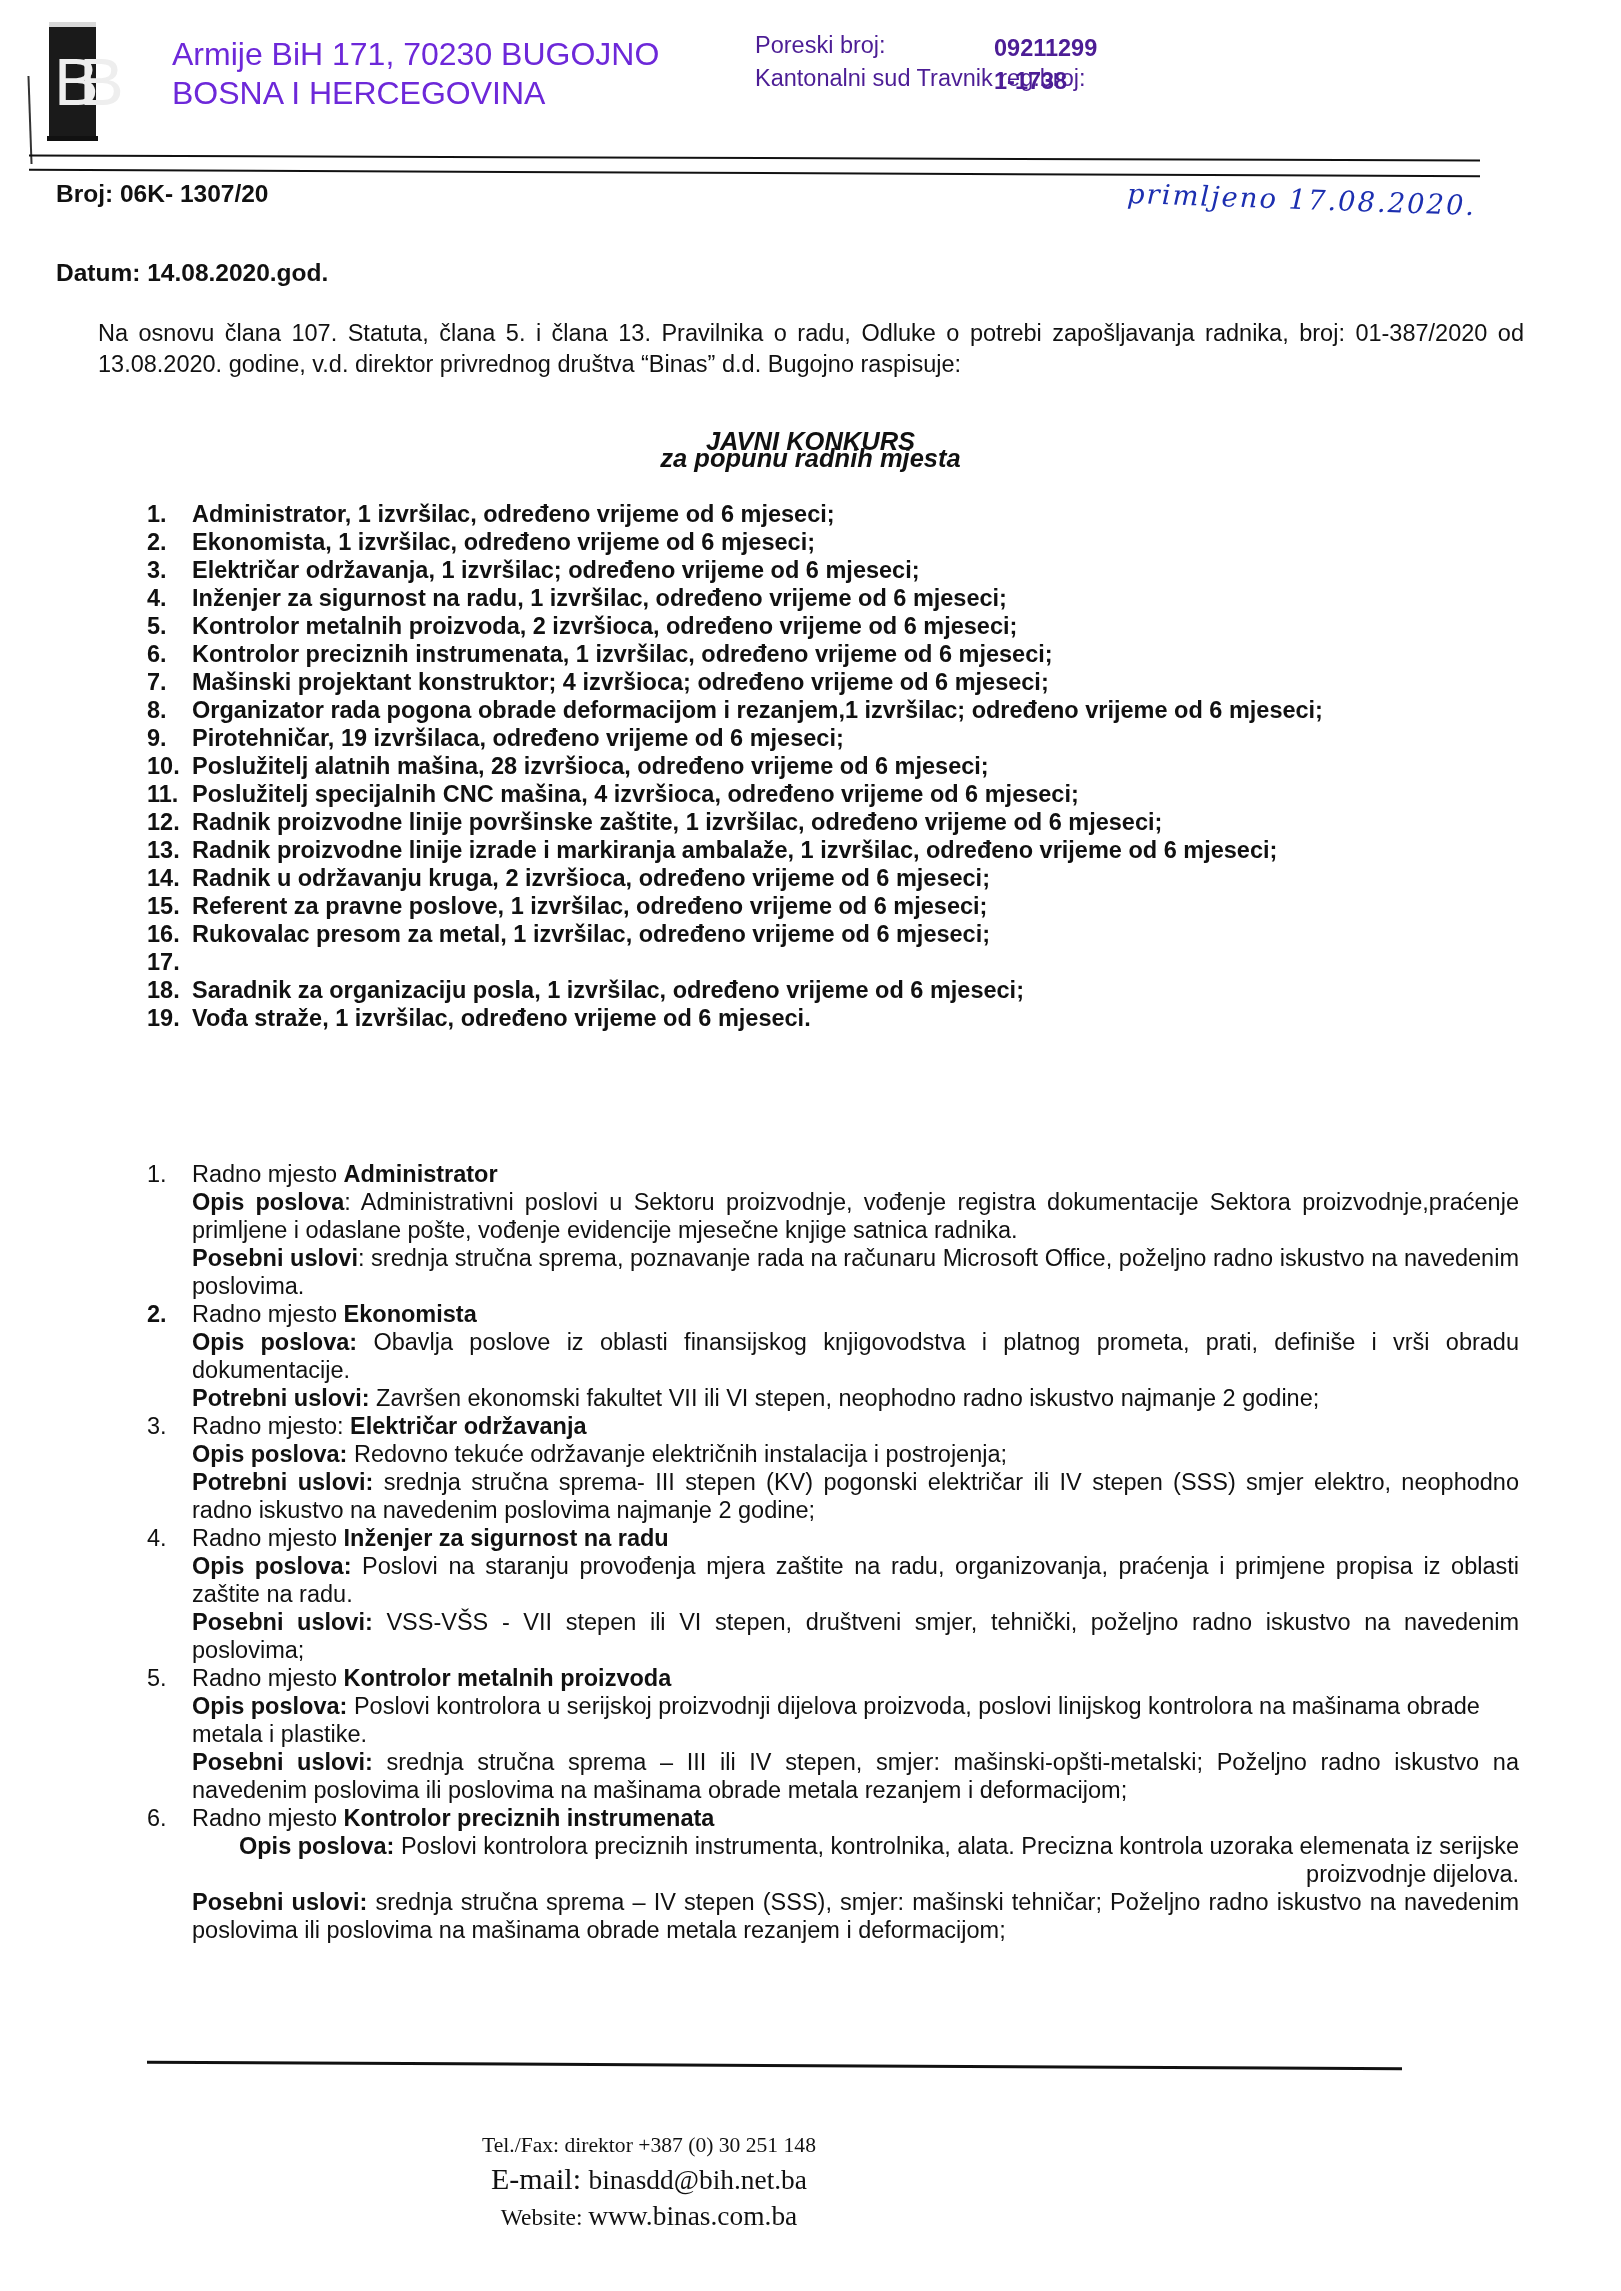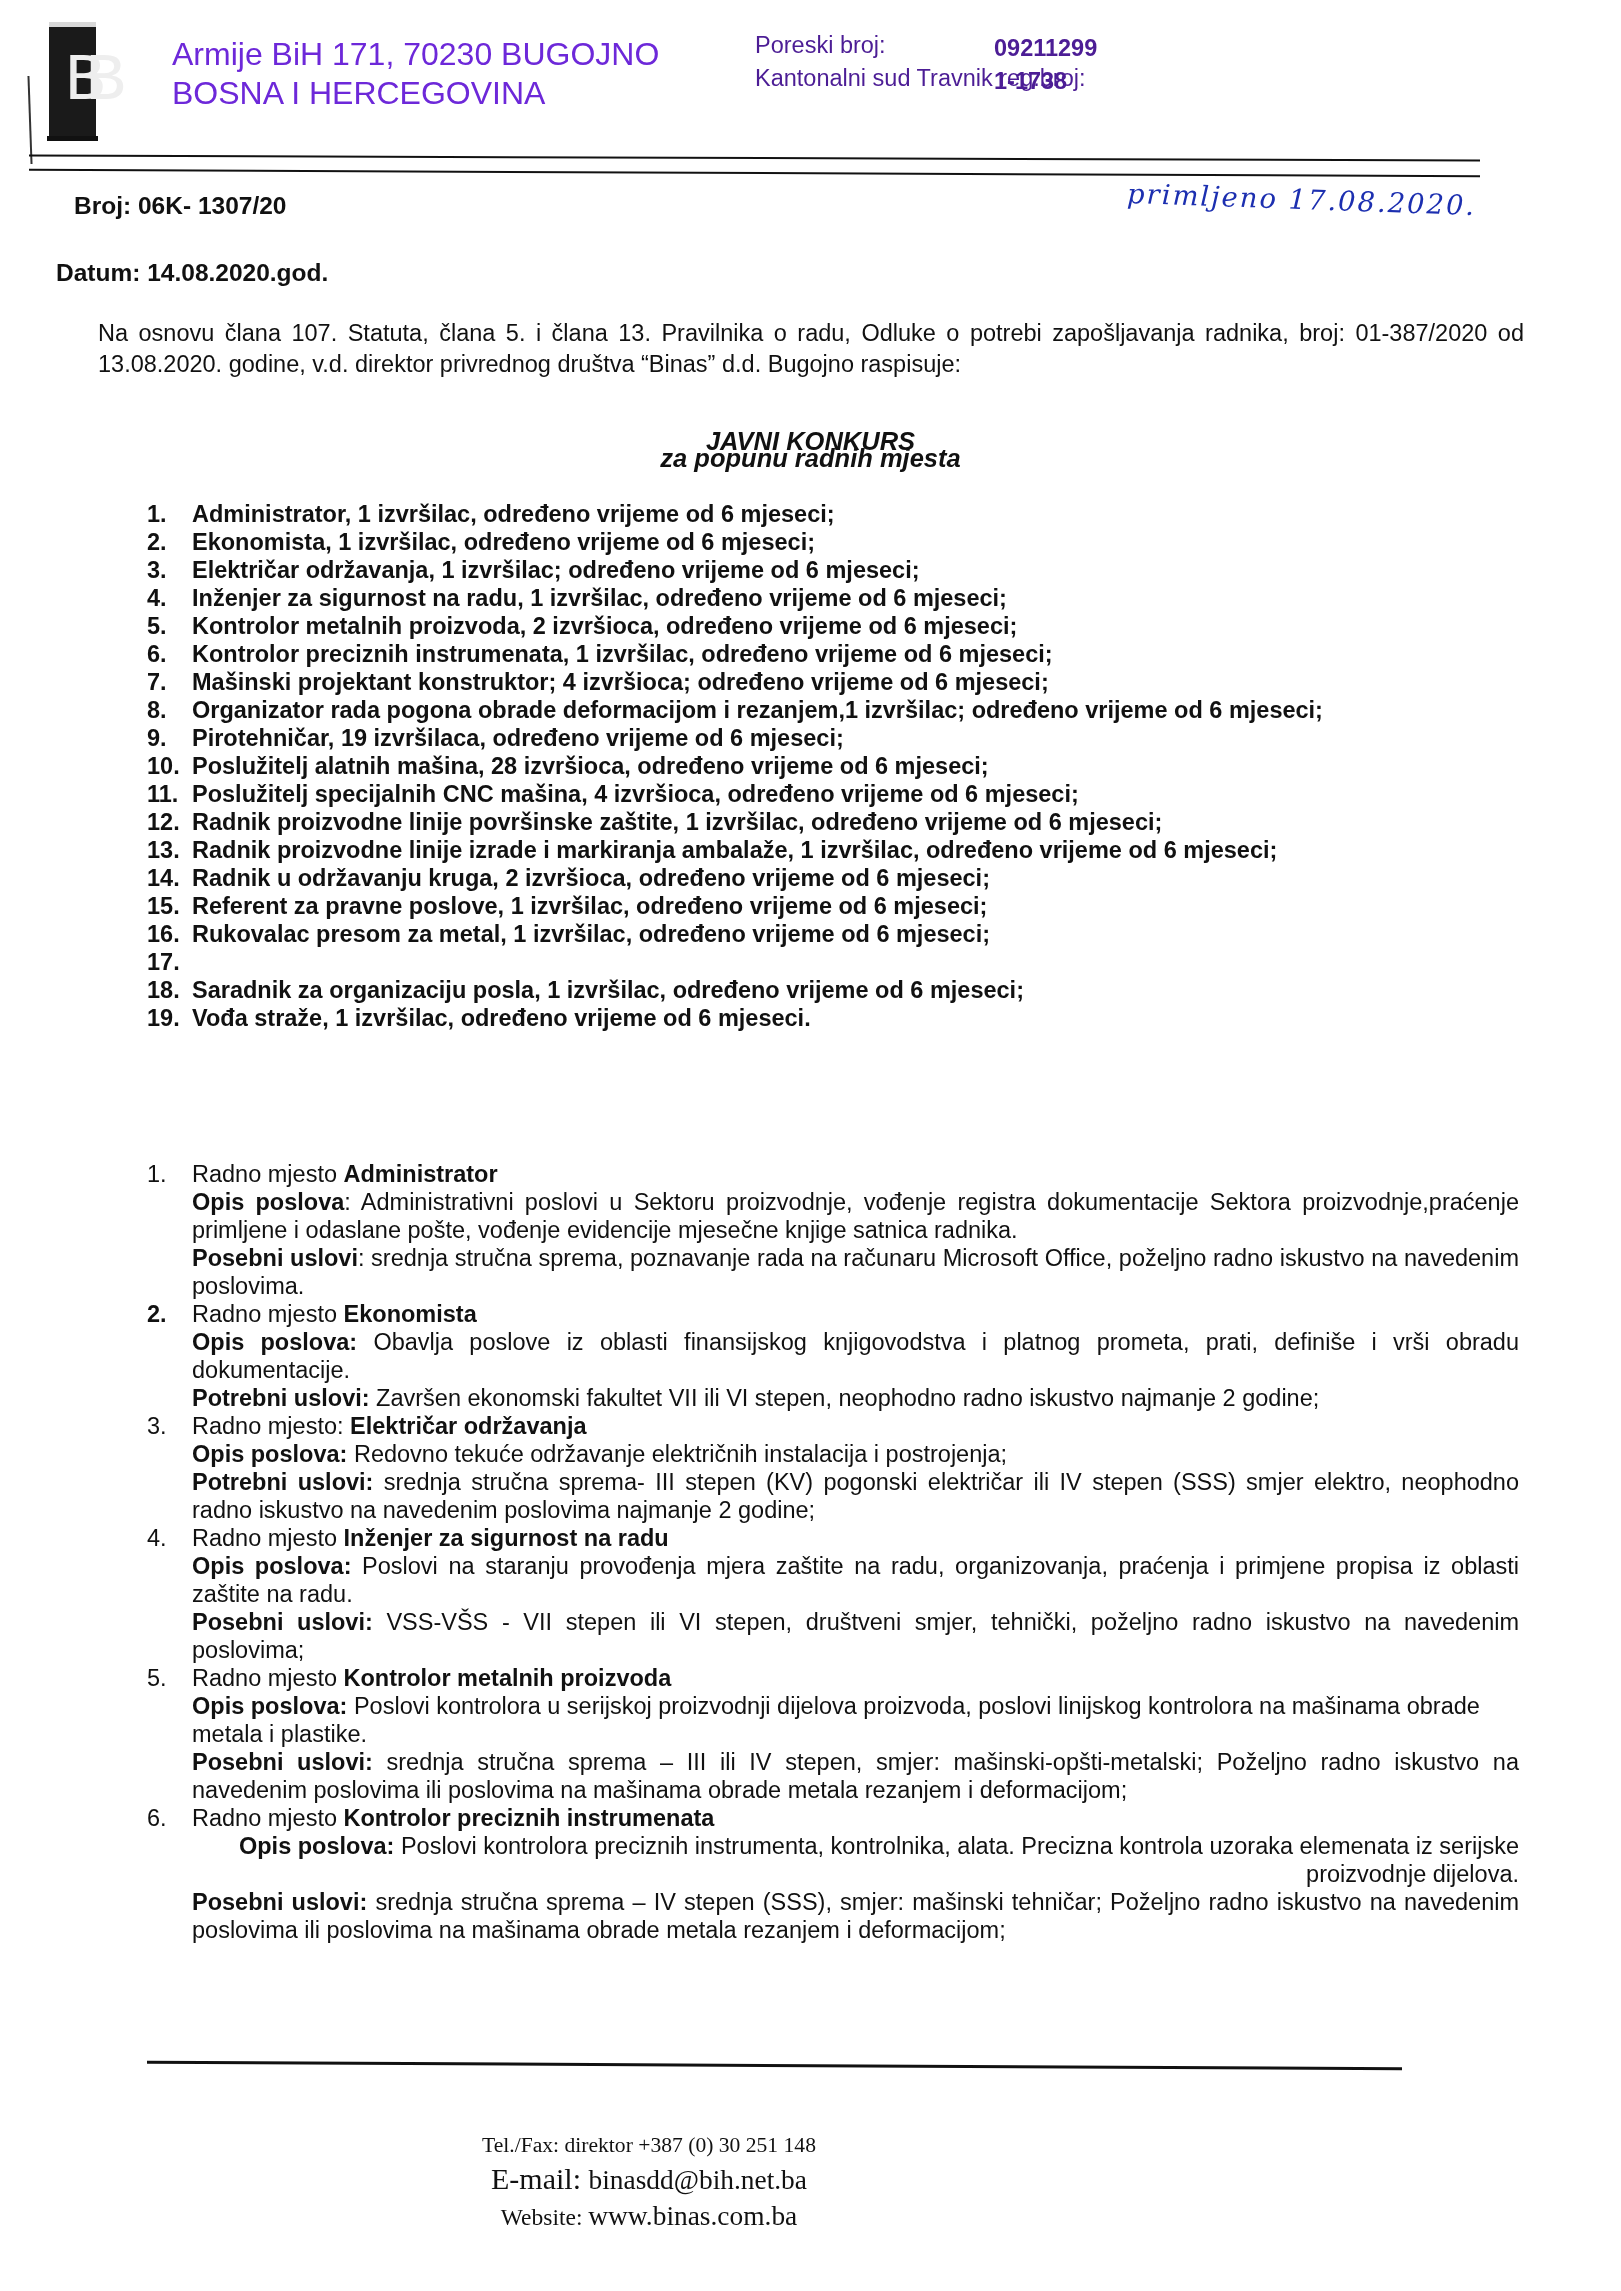--- a/index.html
+++ b/index.html
@@ -1,20 +1,20 @@
 <!DOCTYPE html>
 <html><head>
 <meta charset="utf-8">
 <style>
   html, body { margin:0; padding:0; background:#ffffff; }
   body { width:1621px; height:2292px; position:relative; overflow:hidden; color:#111; font-family:"Liberation Sans", sans-serif; }
   .abs { position:absolute; }
   .logo { left:47px; top:21.6px; width:49px; height:116px; }
   .logo-box { position:absolute; left:2px; top:0; width:47px; height:116px; background:#1a1a1a; border-top:5.9px solid #d8d8d8; box-sizing:border-box; }
-  .logo-letter { position:absolute; left:16px; top:25.5px; font-family:Liberation Mono, monospace; font-size:67px; line-height:59px; color:#eee; letter-spacing:-19.6px; }
+  .logo-letter { position:absolute; left:5px; top:25.5px; font-family:Liberation Sans, sans-serif; font-size:67px; line-height:59px; color:#eee; letter-spacing:-19.6px; }
   .logo-base { position:absolute; left:0; bottom:-3.9px; width:51px; height:5.9px; background:#111; }
   .margin-line { left:29px; top:76px; width:2px; height:88px; background:#333; transform:rotate(-2deg); }
   .addr { left:172px; top:35px; font-size:32px; line-height:39px; color:#6d28d9; }
   .tax { left:755px; top:29px; font-size:23.5px; line-height:33px; color:#4c1d95; }
   .tax .val { position:absolute; left:239px; font-weight:bold; font-family:"Liberation Sans", sans-serif; }
   .hr { height:2px; background:#111; }
   .hr1 { left:29px; top:157px; width:1451px; transform:rotate(0.2deg); }
   .hr2 { left:29px; top:172px; width:1451px; transform:rotate(0.25deg); }
   .stamp { left:1127px; top:184px; font-family:"DejaVu Serif", serif; font-style:italic; font-size:27.4px; color:#1c2fb0; transform:rotate(2deg); letter-spacing:2px; }
   .meta { left:56px; font-weight:bold; font-size:24.5px; }
@@ -57,21 +57,21 @@
   <div style="position:relative;">
     <span>Kantonalni sud Travnik reg.broj:</span>
     <span class="val" style="top:2.9px;">1-1738</span>
   </div>
 </div>
 <div class="abs hr hr1"></div>
 <div class="abs hr hr2"></div>
 
 <div class="abs stamp">primljeno 17.08.2020.</div>
 
-<div class="abs meta" style="top:192px;margin-left:18px;">Broj:  06K- 1307/20</div>
+<div class="abs meta" style="top:180px;">Broj:  06K- 1307/20</div>
 <div class="abs meta" style="top:259px;">Datum:  14.08.2020.god.</div>
 
 <div class="abs intro">Na osnovu člana 107. Statuta, člana 5. i člana 13. Pravilnika o radu, Odluke o potrebi zapošljavanja  radnika, broj: 01-387/2020 od 13.08.2020. godine, v.d. direktor privrednog društva “Binas” d.d. Bugojno raspisuje:</div>
 
 <div class="abs title" style="top:424px;">JAVNI KONKURS</div>
 <div class="abs title" style="top:441px;">za popunu radnih mjesta</div>
 
 <ul class="abs list">
   <li>
       <span class="num">1.</span>

